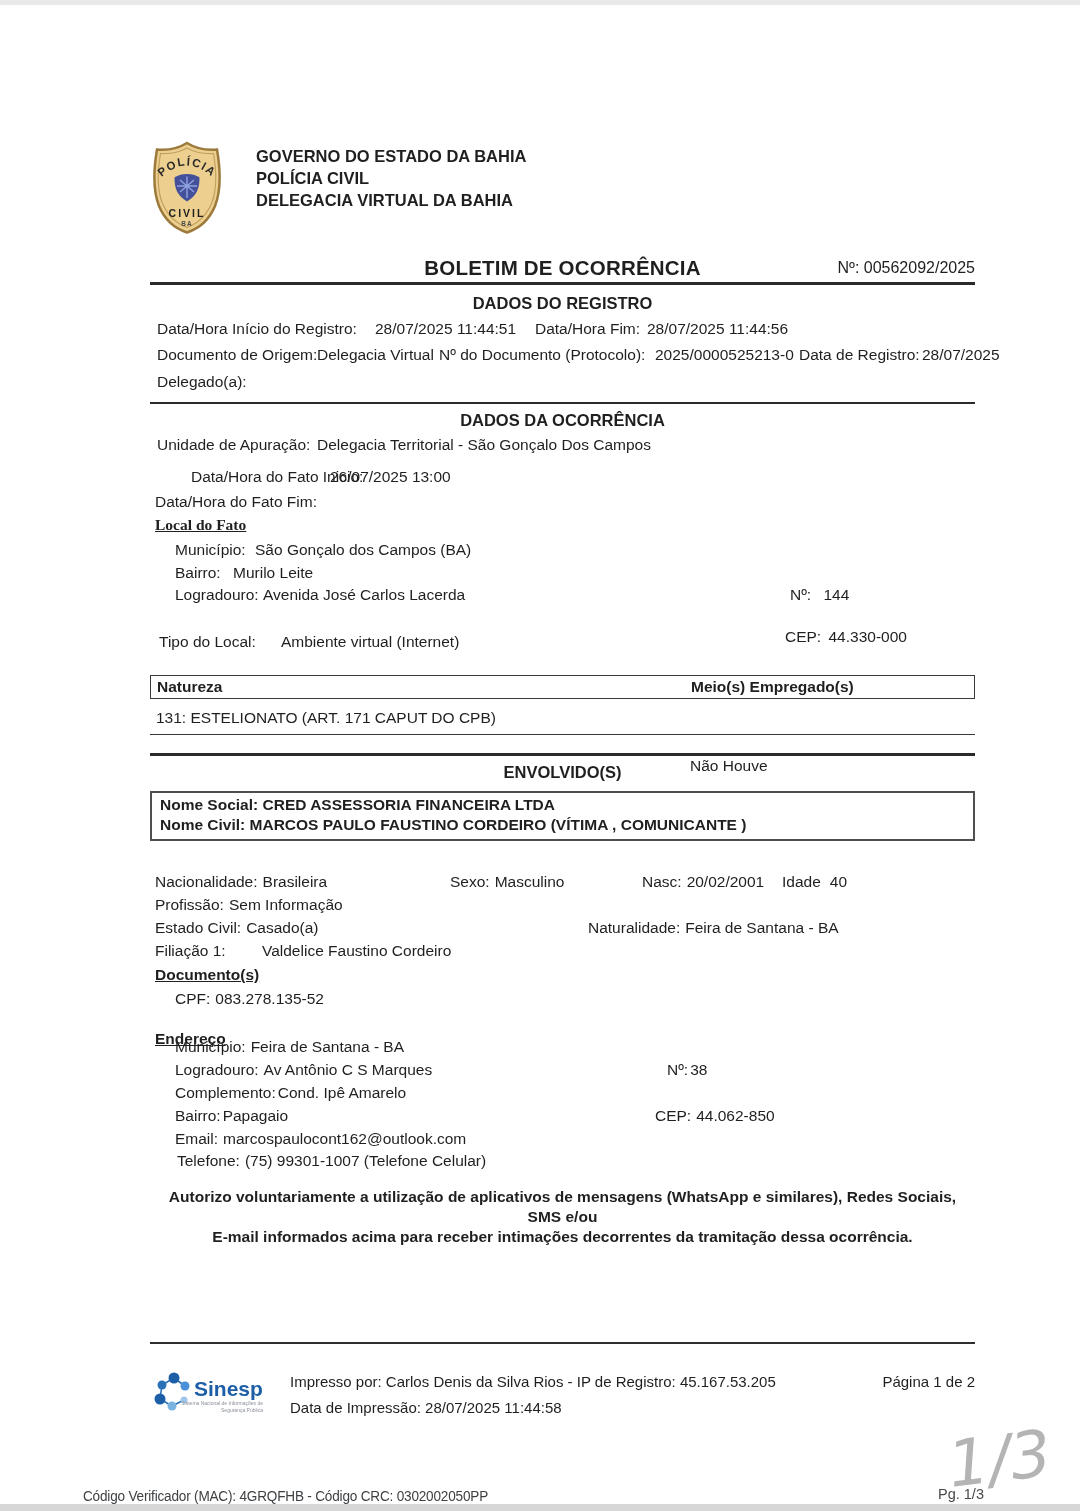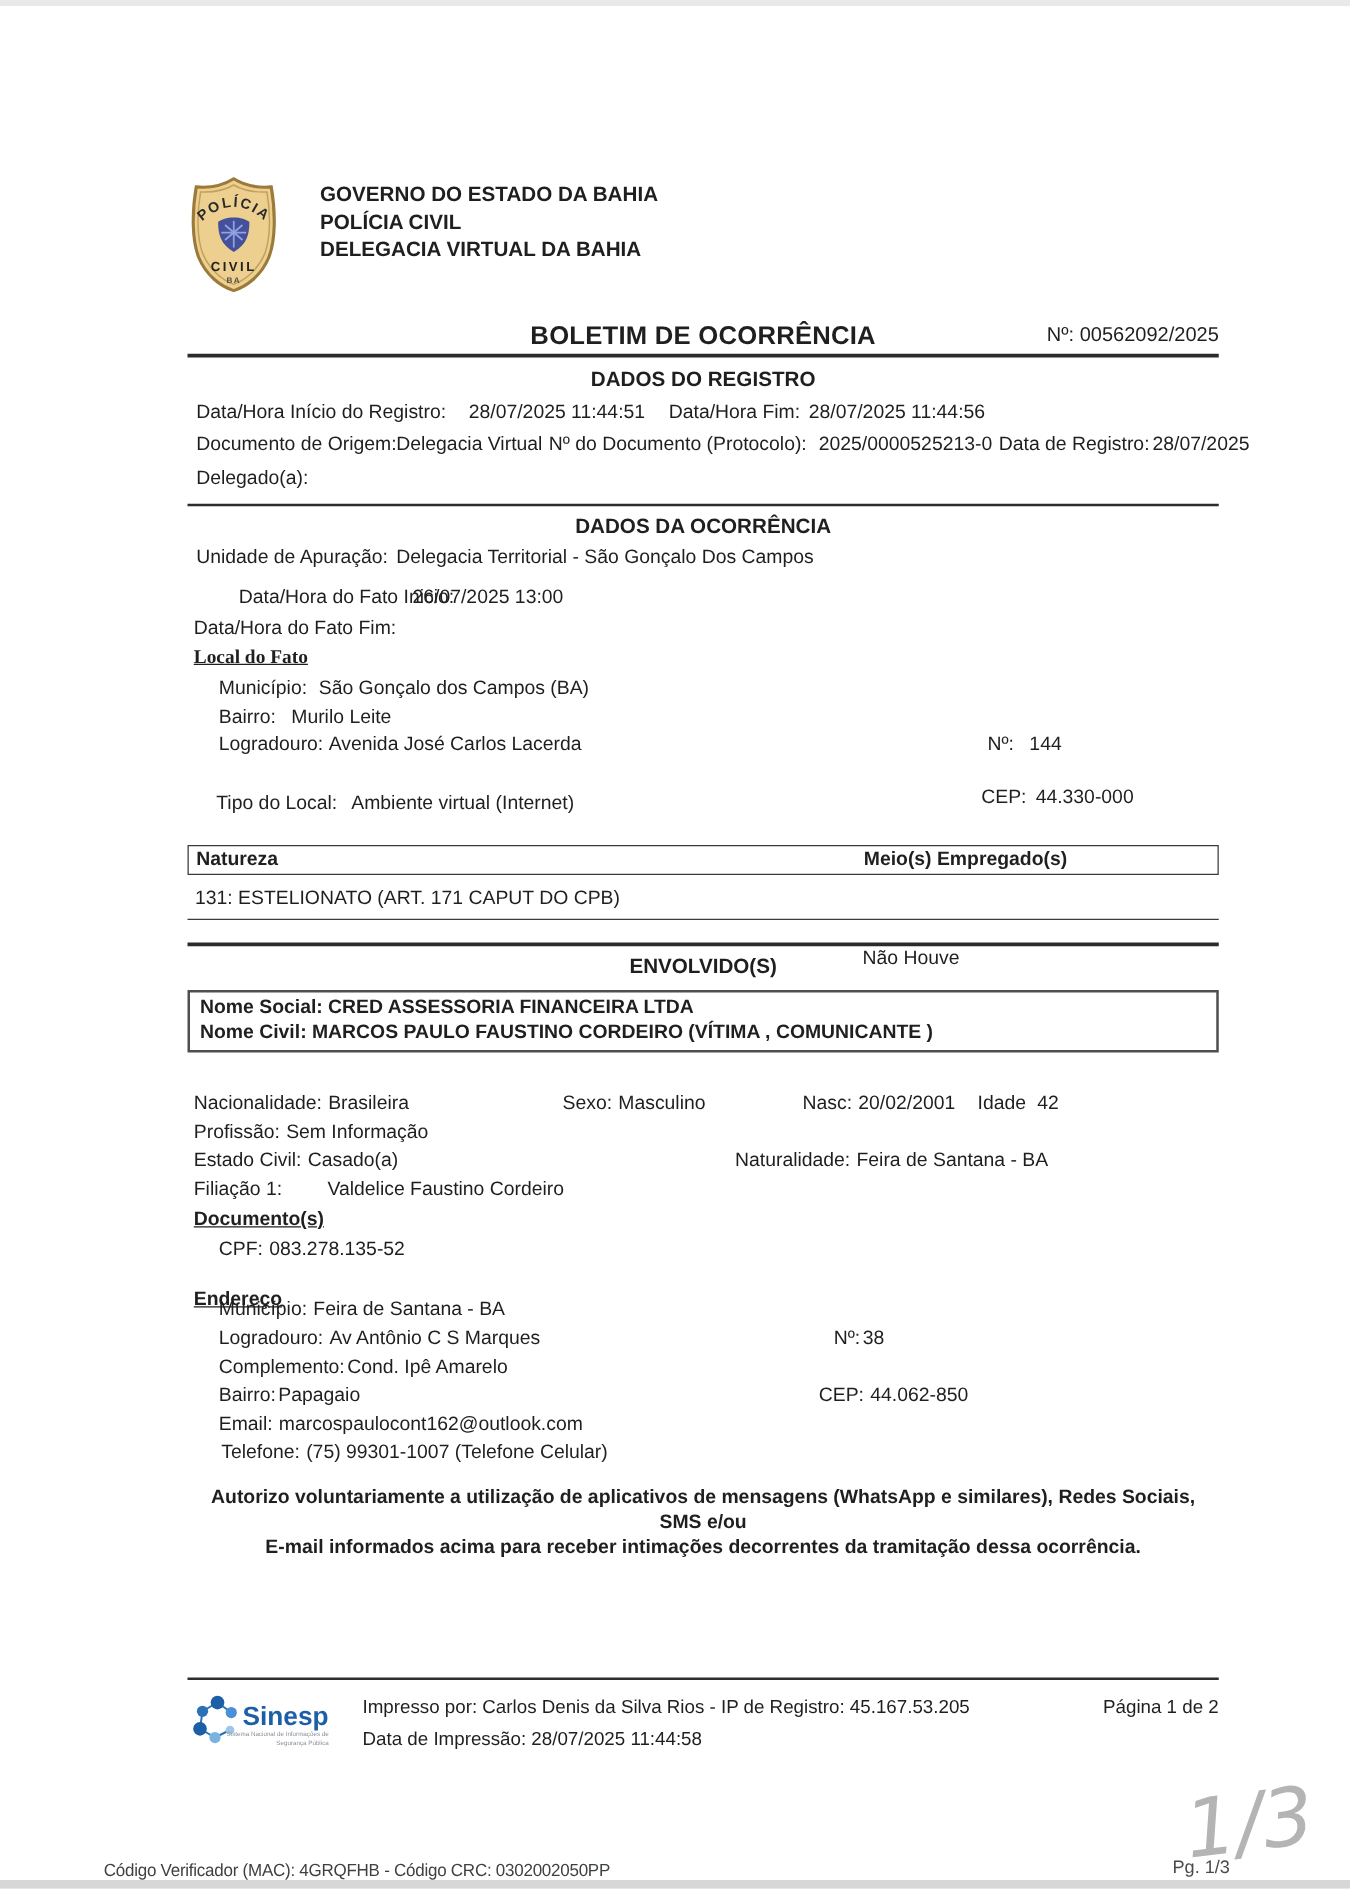--- a/index.html
+++ b/index.html
@@ -31,21 +31,21 @@
   
   .nat-table{margin-top:16px;}
   .nat-head{border:1.5px solid #3a3a3a;position:relative;height:24px;font-weight:bold;padding:2px 6px 0 6px;box-sizing:border-box;}
   .nat-body{position:relative;height:36px;padding:10px 6px 0 6px;box-sizing:border-box;border-bottom:1.5px solid #3a3a3a;}
   .nat-col2{position:absolute;left:540px;}
   
   .namebox{border:2px solid #4f4f4f;padding:2px 8px 4px 8px;font-weight:bold;line-height:20px;margin-top:9px;}
   .auth{margin-top:12px;text-align:center;font-weight:bold;line-height:20px;}
   
   .footer{position:absolute;left:150px;top:1337px;width:825px;border-top:2px solid #2e2e2e;}
-  .footer-inner{display:flex;align-items:flex-start;padding-top:9px;}
+  .footer-inner{display:flex;align-items:flex-start;padding-top:9px;margin-top:16px;}
   .footer-mid{margin-left:22px;line-height:26px;font-size:15px;}
   .footer-right{margin-left:auto;text-align:right;line-height:26px;font-size:15px;}
   .codigo-line{position:absolute;left:83px;top:1483px;font-size:14px;color:#3e4144;letter-spacing:-0.2px;transform:scaleX(0.97);transform-origin:left;}
   .pg-label{position:absolute;left:938px;top:1481px;font-size:14.5px;color:#4a4a4a;}
   .handwritten{position:absolute;left:948px;top:1422px;font-size:64px;line-height:64px;color:#9b9b9b;opacity:.75;font-style:italic;transform:rotate(-7deg);font-family:"DejaVu Sans",sans-serif;}
 </style>
 </head>
 <body>
 
 <div class="edge-strip edge-top"></div>
@@ -133,21 +133,21 @@
         <span style="margin-left:8px;">144</span>
       </span>
     </div>
     <div class="row" style="height:24px;">
       <span class="at" style="left:635px;margin-top:19px;">
         <span>CEP:</span>
         <span style="margin-left:3px;">44.330-000</span>
       </span>
     </div>
     <div class="row" style="height:26px;">
-      <span class="at" style="left:23px;">Tipo do Local:</span>
+      <span class="at" style="left:9px;">Tipo do Local:</span>
       <span class="at" style="left:131px;">Ambiente virtual (Internet)</span>
     </div>
 
     <div class="nat-table">
       <div class="nat-head">
         <span>Natureza</span>
         <span class="nat-col2">Meio(s) Empregado(s)</span>
       </div>
       <div class="nat-body">
         <span>131: ESTELIONATO (ART. 171 CAPUT DO CPB)</span>
@@ -167,21 +167,21 @@
       <span class="at lv" style="left:5px;">
         <span>Nacionalidade:</span><span class="v">Brasileira</span>
       </span>
       <span class="at lv" style="left:300px;">
         <span>Sexo:</span><span class="v">Masculino</span>
       </span>
       <span class="at lv" style="left:492px;">
         <span>Nasc:</span><span class="v">20/02/2001</span>
       </span>
       <span class="at lv" style="left:632px;">
-        <span>Idade</span><span class="v" style="margin-left:9px;">42</span>
+        <span>Idade</span><span class="v" style="margin-left:9px;">40</span>
       </span>
     </div>
     <div class="row" style="height:23px;">
       <span class="at lv" style="left:5px;">
         <span>Profissão:</span><span class="v">Sem Informação</span>
       </span>
     </div>
     <div class="row" style="height:23px;">
       <span class="at lv" style="left:5px;">
         <span>Estado Civil:</span><span class="v">Casado(a)</span>

